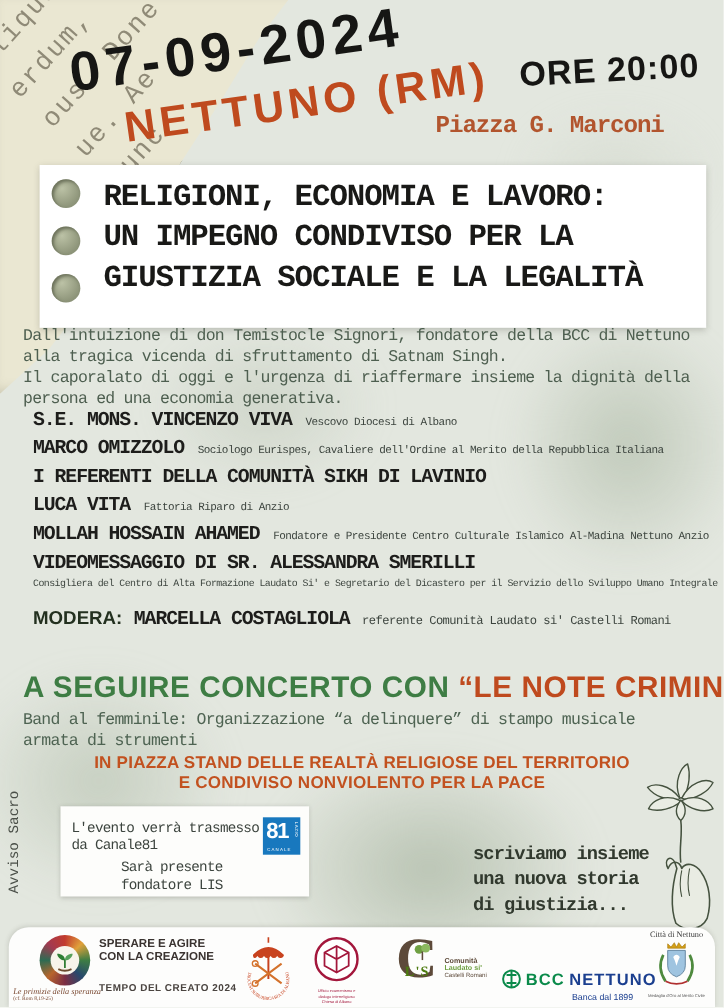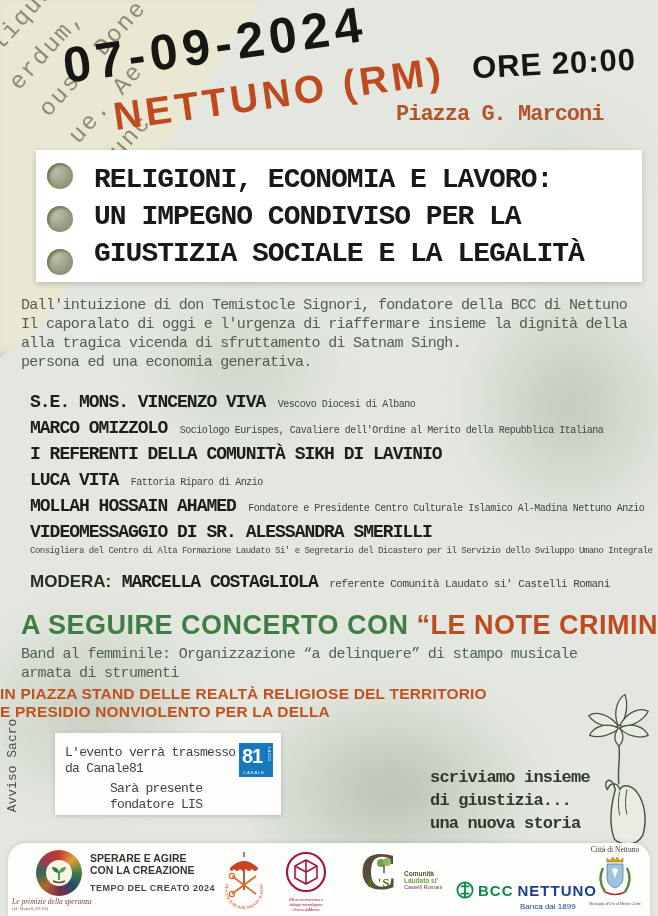--- a/index.html
+++ b/index.html
@@ -26,50 +26,50 @@
   .torn-words{position:absolute;left:-60px;top:20px;transform:rotate(-48deg);transform-origin:0 0;}
   .torn-words div{font-family:"Liberation Mono",monospace;font-size:24px;line-height:40px;color:#8f8a77;letter-spacing:2px;white-space:nowrap;}
 
   
   .date{position:absolute;left:62px;top:16px;font-size:50px;font-weight:800;letter-spacing:5px;color:#161614;transform:rotate(-8deg);white-space:nowrap;}
   .city{position:absolute;left:112px;top:72px;font-size:39px;font-weight:800;letter-spacing:4px;color:#bf4a1e;transform:rotate(-8deg);white-space:nowrap;}
   .time{position:absolute;left:472px;top:46px;font-size:31px;font-weight:800;letter-spacing:1px;color:#161614;transform:rotate(-3deg);white-space:nowrap;}
   .venue{position:absolute;left:396px;top:102px;font-family:"Liberation Mono",monospace;font-size:22px;font-weight:700;letter-spacing:-1px;color:#b2552e;white-space:nowrap;}
 
   
-  .title-card{position:absolute;left:36px;top:150px;width:606px;height:132px;background:#ffffff;box-shadow:0 2px 6px rgba(60,60,50,.25);}
+  .title-card{position:absolute;left:36px;top:150px;width:606px;height:148px;background:#ffffff;box-shadow:0 2px 6px rgba(60,60,50,.25);}
   .hole{position:absolute;left:11px;width:26px;height:26px;border-radius:50%;
     background:radial-gradient(circle at 36% 32%,#bcc2a6,#8e957a 70%);
     box-shadow:inset 2px 2px 3px rgba(70,75,55,.6);}
   .h1{top:13px}.h2{top:56px}.h3{top:99px}
   .title-lines{position:absolute;left:58px;top:11px;}
   .title-lines div{font-family:"Liberation Mono",monospace;font-weight:700;font-size:28px;line-height:37px;letter-spacing:-1px;color:#191917;white-space:nowrap;}
 
   
   .intro{position:absolute;left:21px;top:296px;}
   .intro div{font-family:"Liberation Mono",monospace;font-size:15px;line-height:19px;letter-spacing:-0.7px;color:#4e5f50;white-space:nowrap;}
 
   
-  .speakers{position:absolute;left:30px;top:392px;width:616px;}
+  .speakers{position:absolute;left:30px;top:372px;width:616px;}
   .sp-row{height:26px;white-space:nowrap;}
   .sp-name{font-family:"Liberation Mono",monospace;font-weight:700;font-size:18px;letter-spacing:-1px;color:#1d1d1b;}
   .sp-role{font-family:"Liberation Mono",monospace;font-size:10px;letter-spacing:-0.5px;color:#3c443e;margin-left:8px;}
   .sp-role-line{font-family:"Liberation Mono",monospace;font-size:9px;letter-spacing:-0.5px;color:#3c443e;white-space:nowrap;margin-top:-2px;height:20px;}
   .modera{margin-top:6px;white-space:nowrap;}
   .modera-label{font-size:17px;font-weight:700;color:#23301f;letter-spacing:0px;}
   .modera-name{font-family:"Liberation Mono",monospace;font-weight:700;font-size:18px;letter-spacing:-1px;color:#1d1d1b;margin-left:6px;}
   .modera-role{font-family:"Liberation Mono",monospace;font-size:11px;letter-spacing:-0.5px;color:#3c443e;margin-left:7px;}
 
   
   .concert-heading{position:absolute;left:21px;top:610px;font-size:27px;font-weight:800;letter-spacing:0.5px;white-space:nowrap;}
   .concert-heading .green{color:#3e7d44;}
   .concert-heading .orange{color:#bf4a1e;}
   .concert-desc{position:absolute;left:21px;top:645px;}
   .concert-desc div{font-family:"Liberation Mono",monospace;font-size:15px;line-height:19px;letter-spacing:-0.7px;color:#4e6352;white-space:nowrap;}
-  .stands{position:absolute;left:0;top:685px;width:658px;}
+  .stands{position:absolute;left:0;top:685px;width:658px;text-align:center;}
   .stands div{font-size:15.5px;font-weight:800;letter-spacing:0.2px;color:#c2511f;line-height:18px;}
 
   
   .broadcast{position:absolute;left:55px;top:733px;width:226px;height:82px;background:#fdfdfb;box-shadow:0 1px 4px rgba(60,60,50,.25);}
   .bc-line{font-family:"Liberation Mono",monospace;font-size:13px;line-height:16px;letter-spacing:-0.7px;color:#3c443e;white-space:nowrap;}
   .bc-text{position:absolute;left:10px;top:12px;}
   .bc-lis{position:absolute;left:55px;top:48px;text-align:center;}
   .c81{position:absolute;right:8px;top:10px;width:34px;height:34px;background:#1878be;color:#fff;}
   .c81-num{position:absolute;left:3px;top:2px;font-size:20px;font-weight:800;letter-spacing:-1px;}
   .c81-lazio{position:absolute;right:1px;top:4px;font-size:4px;writing-mode:vertical-rl;letter-spacing:.5px;}
@@ -85,21 +85,21 @@
   
   .hand{position:absolute;left:578px;top:686px;}
 
   
   .footer{position:absolute;left:8px;top:843px;width:642px;height:73px;background:#fdfdfc;border-radius:18px 18px 0 0;box-shadow:0 -1px 4px rgba(90,90,80,.18);}
   .creato-circle{position:absolute;left:28px;top:7px;width:46px;height:46px;border-radius:50%;
     background:conic-gradient(#c23b2e,#e0a13a,#3e7d44,#27496d,#7b2d43,#b8652c,#2e6b52,#a33950,#c23b2e);}
   .creato-inner{position:absolute;left:10px;top:10px;width:26px;height:26px;border-radius:50%;background:#f7f4ea;}
   .creato-text{position:absolute;left:82px;top:9px;}
   .creato-text .t1{font-size:10.5px;font-weight:800;color:#3a3330;line-height:12px;}
-  .creato-text .t2{font-size:9px;font-weight:600;color:#4a4440;letter-spacing:.5px;margin-top:7px;}
+  .creato-text .t2{font-size:9px;font-weight:600;color:#4a4440;letter-spacing:.5px;margin-top:17px;}
   .creato-cap{position:absolute;left:4px;top:55px;width:120px;text-align:left;}
   .creato-cap .c1{font-family:"Liberation Serif",serif;font-style:italic;font-size:7.5px;color:#7b4a33;line-height:8px;}
   .creato-cap .c2{font-family:"Liberation Serif",serif;font-size:5px;color:#7b4a33;}
   .diocese{position:absolute;left:210px;top:5px;}
   .cubelogo{position:absolute;left:276px;top:8px;width:44px;text-align:center;}
   .cube-cap{font-size:3.6px;color:#a3173c;line-height:4.5px;margin-top:1px;}
   .cls{position:absolute;left:352px;top:6px;width:110px;}
   .cls-c{position:absolute;left:0;top:-6px;font-family:"Liberation Serif",serif;font-weight:700;font-size:52px;color:#5d4a3a;line-height:58px;}
   .cls-ls{position:absolute;left:8px;top:26px;font-family:"Liberation Serif",serif;font-weight:700;font-size:13px;color:#4d7c0f;letter-spacing:1px;}
   .cls-tree{position:absolute;left:16px;top:8px;}
@@ -152,22 +152,22 @@
     <span class="hole h3"></span>
     <div class="title-lines">
       <div>RELIGIONI, ECONOMIA E LAVORO:</div>
       <div>UN IMPEGNO CONDIVISO PER LA</div>
       <div>GIUSTIZIA SOCIALE E LA LEGALITÀ</div>
     </div>
   </div>
 
   <div class="intro">
     <div>Dall'intuizione di don Temistocle Signori, fondatore della BCC di Nettuno</div>
+    <div>alla tragica vicenda di sfruttamento di Satnam Singh.</div>
     <div>Il caporalato di oggi e l'urgenza di riaffermare insieme la dignità della</div>
-    <div>alla tragica vicenda di sfruttamento di Satnam Singh.</div>
     <div>persona ed una economia generativa.</div>
   </div>
 
   <div class="speakers">
     <div class="sp-row">
       <span class="sp-name">S.E. MONS. VINCENZO VIVA</span>
       <span class="sp-role">Vescovo Diocesi di Albano</span>
     </div>
     <div class="sp-row">
       <span class="sp-name">MARCO OMIZZOLO</span>
@@ -197,21 +197,21 @@
 
   <div class="concert-heading">
     <span class="green">A SEGUIRE CONCERTO CON </span><span class="orange">“LE NOTE CRIMINALI”</span>
   </div>
   <div class="concert-desc">
     <div>Band al femminile: Organizzazione “a delinquere” di stampo musicale</div>
     <div>armata di strumenti</div>
   </div>
   <div class="stands">
     <div>IN PIAZZA STAND DELLE REALTÀ RELIGIOSE DEL TERRITORIO</div>
-    <div>E PRESIDIO NONVIOLENTO PER LA DELLA</div>
+    <div>E CONDIVISO NONVIOLENTO PER LA PACE</div>
   </div>
 
   <div class="broadcast">
     <div class="bc-text">
       <div class="bc-line">L'evento verrà trasmesso</div>
       <div class="bc-line">da Canale81</div>
     </div>
     <div class="c81">
       <span class="c81-num">81</span>
       <span class="c81-lazio">LAZIO</span>
@@ -220,22 +220,22 @@
     <div class="bc-lis">
       <div class="bc-line">Sarà presente</div>
       <div class="bc-line">fondatore LIS</div>
     </div>
   </div>
 
   <div class="avviso">Avviso Sacro</div>
 
   <div class="closing">
     <div>scriviamo insieme</div>
+    <div>una nuova storia</div>
     <div>di giustizia...</div>
-    <div>una nuova storia</div>
   </div>
 
   <svg class="hand" width="80" height="168" viewBox="0 0 90 180">
     <g fill="#e9ece3" stroke="#45523f" stroke-width="1.4" stroke-linejoin="round">
       <path d="M45 40 C38 22 47 8 53 5 C56 15 55 28 49 39 Z"></path>
       <path d="M45 40 C34 26 19 24 12 29 C19 38 32 43 44 41 Z"></path>
       <path d="M47 40 C55 24 71 19 79 24 C74 34 61 41 50 41 Z"></path>
       <path d="M44 42 C30 36 17 42 13 51 C24 55 38 50 46 44 Z"></path>
       <path d="M48 42 C62 36 75 42 79 51 C68 56 54 50 48 44 Z"></path>
       <path d="M46 42 C40 50 40 57 46 63 C52 57 52 49 46 42 Z"></path>

